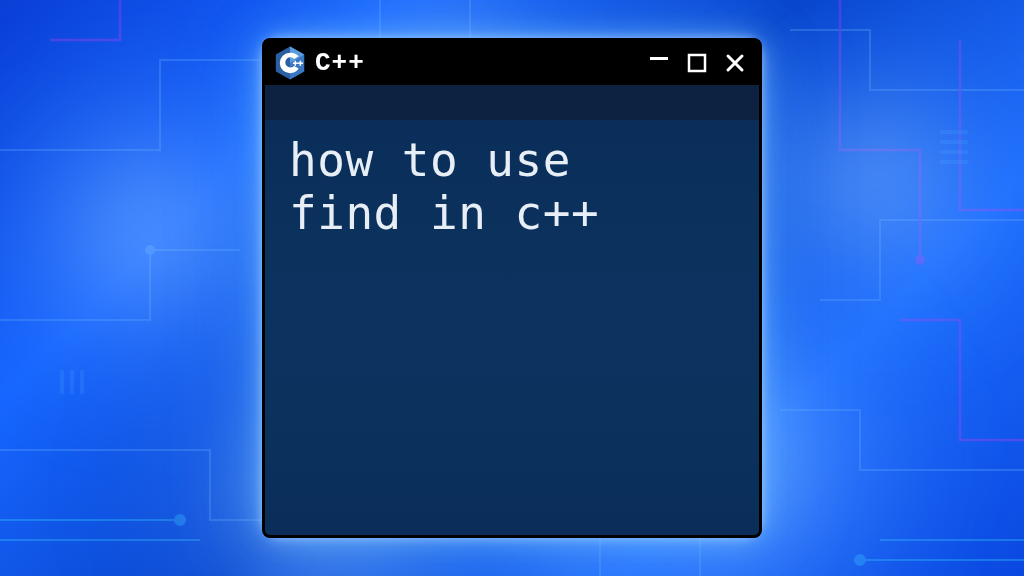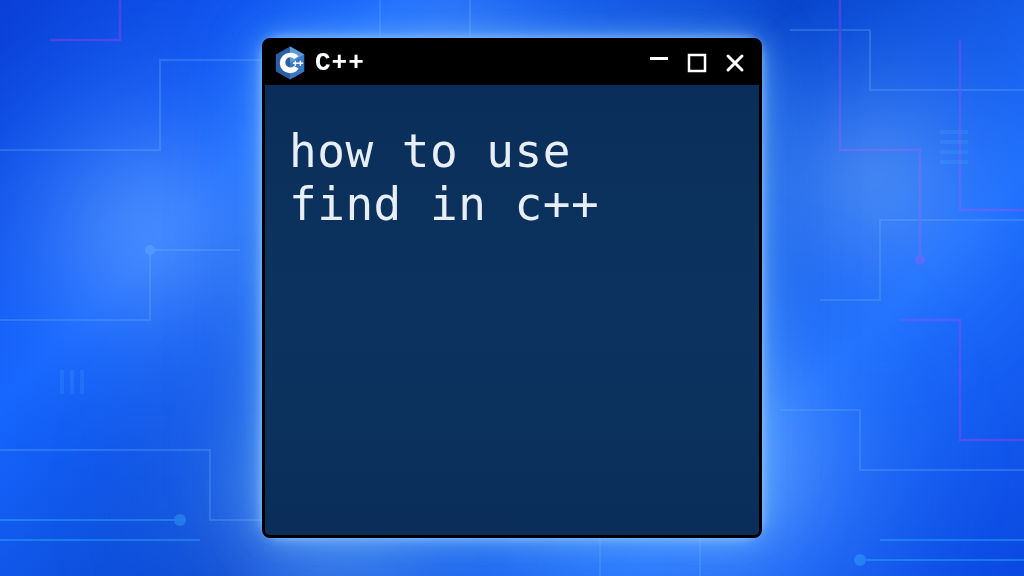--- a/index.html
+++ b/index.html
@@ -87,21 +87,22 @@
     .logo-badge {
       width: 30px; height: 34px;
       display: flex; align-items: center; justify-content: center;
     }
     .logo-badge svg { display:block; }
 
     .body {
       flex: 1;
       background: #0b315f;
       background: linear-gradient(180deg, #0a2e59 0%, #0c3360 50%, #0a2e59 100%);
-      padding: 40px 24px;
+      padding: 14px 24px;
+      margin-top: 35px;
     }
     .body .text {
       color: #e8eef5;
       font-family: "DejaVu Sans Mono","Consolas","Menlo","Courier New",monospace;
       font-size: 46px;
       line-height: 1.15;
       white-space: pre-line;
       letter-spacing: 0.5px;
     }
   </style>

